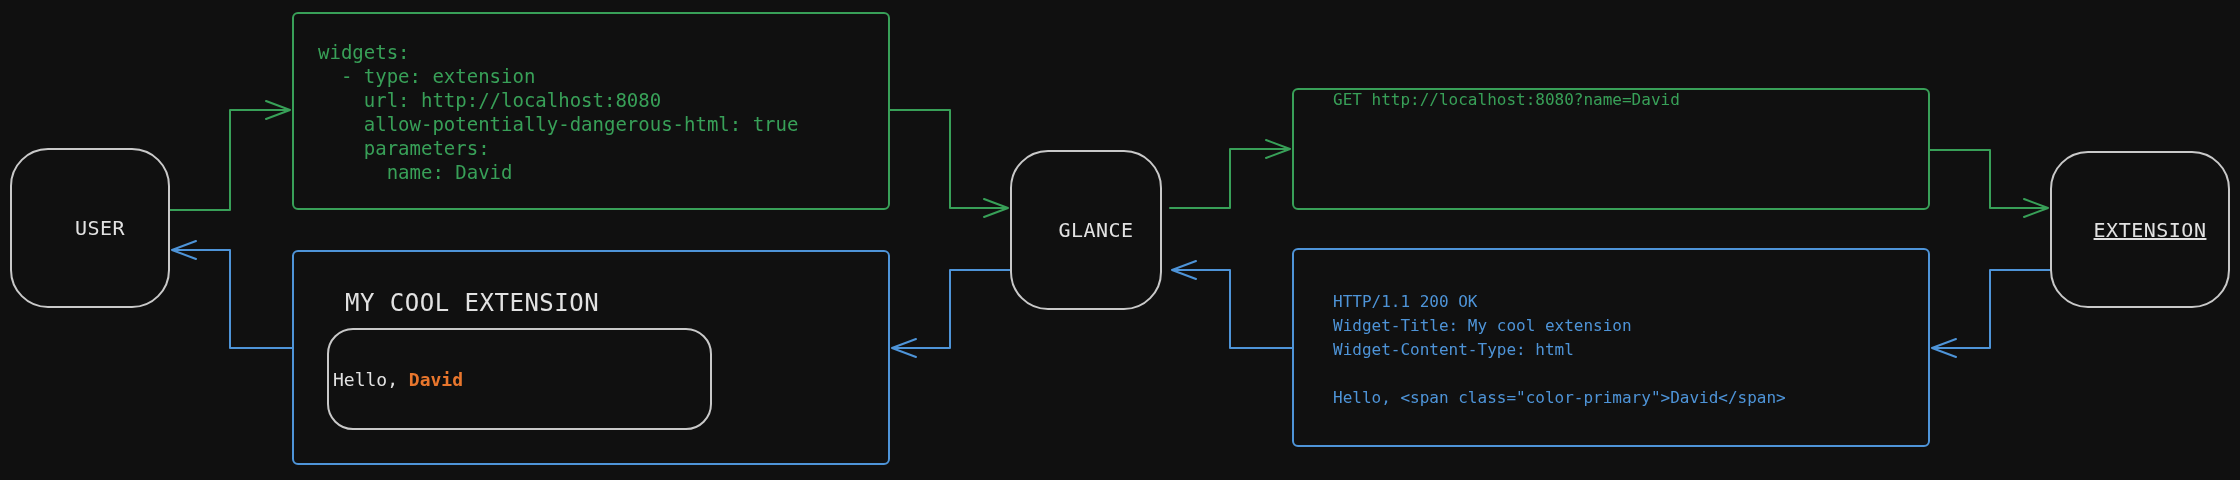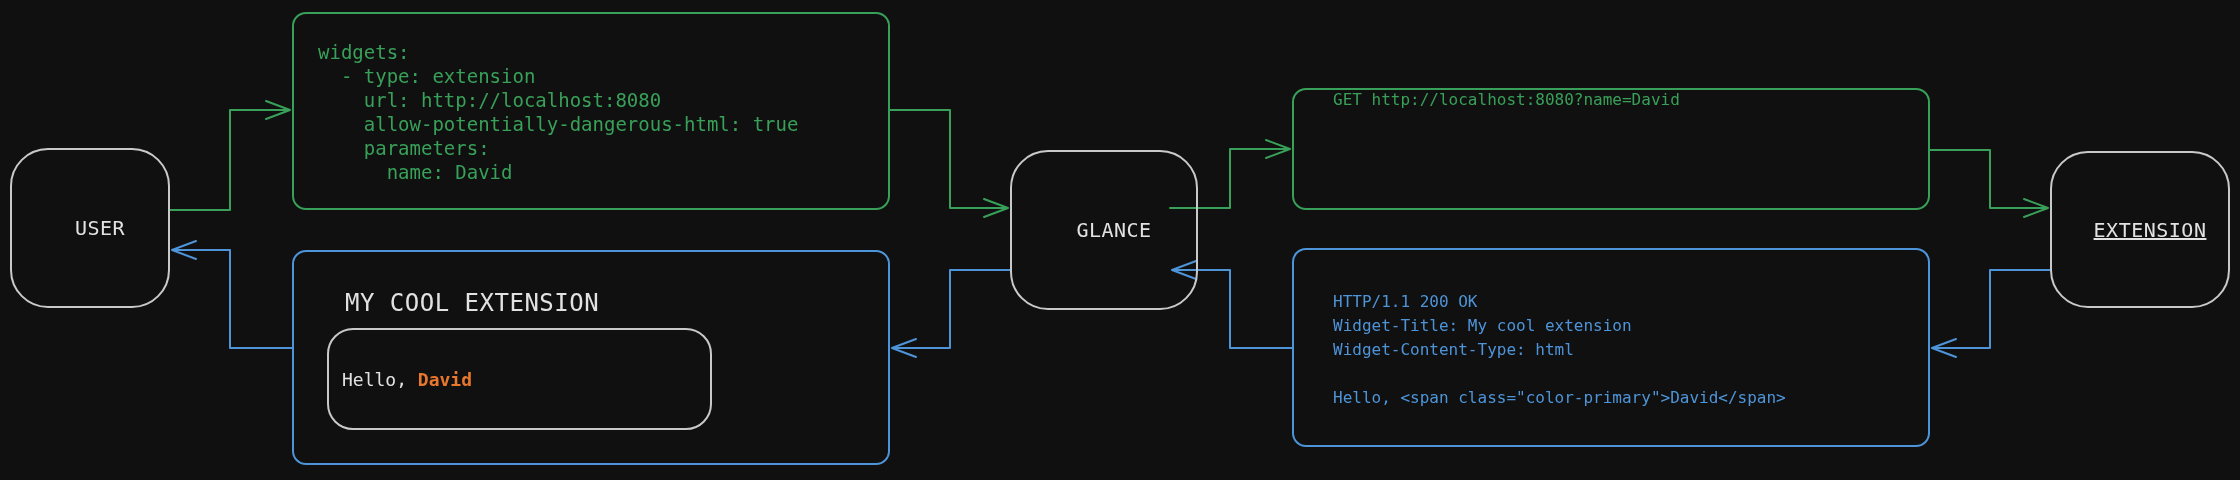--- a/index.html
+++ b/index.html
@@ -17,41 +17,41 @@
   .arrows path.g{stroke:var(--green);}
   .arrows path.b{stroke:var(--blue);}
 
   .node{
     position:absolute;box-sizing:border-box;
     border:2px solid var(--border);border-radius:38px;
     display:flex;align-items:center;justify-content:center;
     color:var(--fg);font-size:20px;letter-spacing:0.5px;padding-left:20px;
   }
   #user-node{left:10px;top:148px;width:160px;height:160px;}
-  #glance-node{left:1010px;top:150px;width:188px;height:160px;}
+  #glance-node{left:1010px;top:150px;width:152px;height:160px;}
   #extension-node{left:2050px;top:151px;width:180px;height:157px;text-decoration:underline;}
 
-  .codebox{position:absolute;box-sizing:border-box;border-radius:14px;border:2px solid;background:transparent;}
+  .codebox{position:absolute;box-sizing:border-box;border-radius:6px;border:2px solid;background:transparent;}
   .codebox pre{margin:0;font-family:inherit;}
 
   #config-box{left:292px;top:12px;width:598px;height:198px;border-color:var(--green);color:var(--green);}
   #config-box pre{padding:26px 0 0 24px;font-size:19px;line-height:24px;}
 
   #request-box{left:1292px;top:88px;width:638px;height:122px;border-color:var(--green);color:var(--green);display:flex;align-items:flex-start;}
   #request-box pre{padding:0 0 0 39px;font-size:16px;}
 
   #response-box{left:1292px;top:248px;width:638px;height:199px;border-color:var(--blue);color:var(--blue);}
   #response-box pre{padding:40px 16px 0 39px;font-size:16px;line-height:24px;}
 
   #widget-box{left:292px;top:250px;width:598px;height:215px;border-color:var(--blue);}
   .widget-title{position:absolute;left:51px;top:40px;font-size:24px;line-height:22px;color:var(--fg);letter-spacing:0.5px;}
   #hello-box{
     position:absolute;left:33px;top:76px;width:385px;height:102px;box-sizing:border-box;
     border:2px solid var(--border);border-radius:26px;
-    display:flex;align-items:center;padding-left:13px;
+    display:flex;align-items:center;padding-left:4px;
     font-size:18px;color:var(--fg);white-space:pre;
   }
   .orange{color:var(--orange);font-weight:bold;}
 </style>
 </head>
 <body>
 
 <div class="canvas">
 
   <svg class="arrows" viewBox="0 0 2240 480" xmlns="http://www.w3.org/2000/svg">

